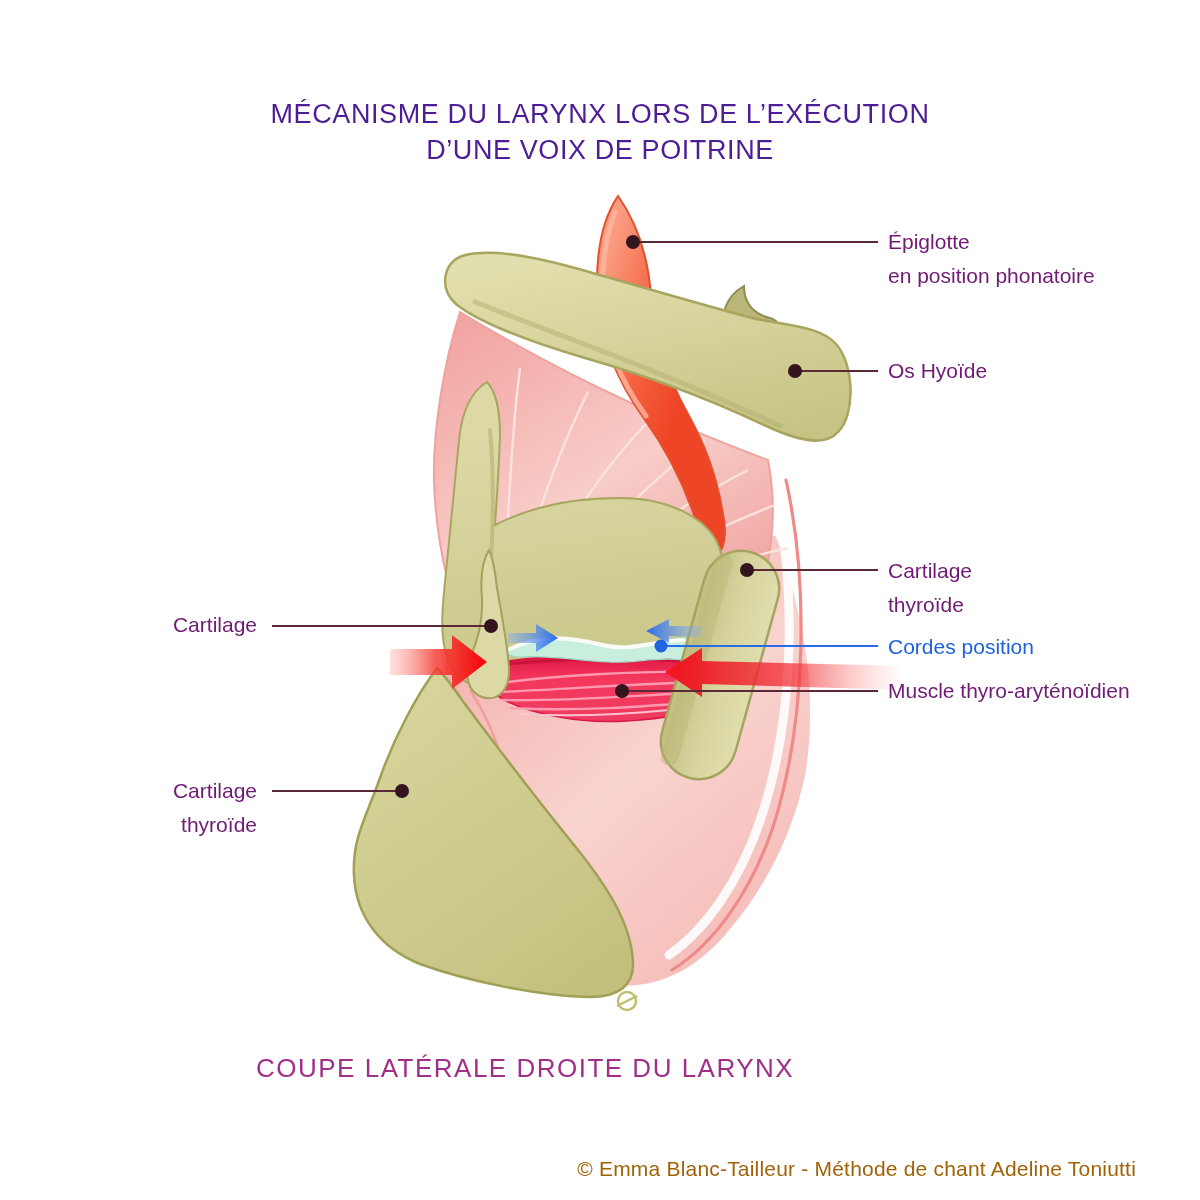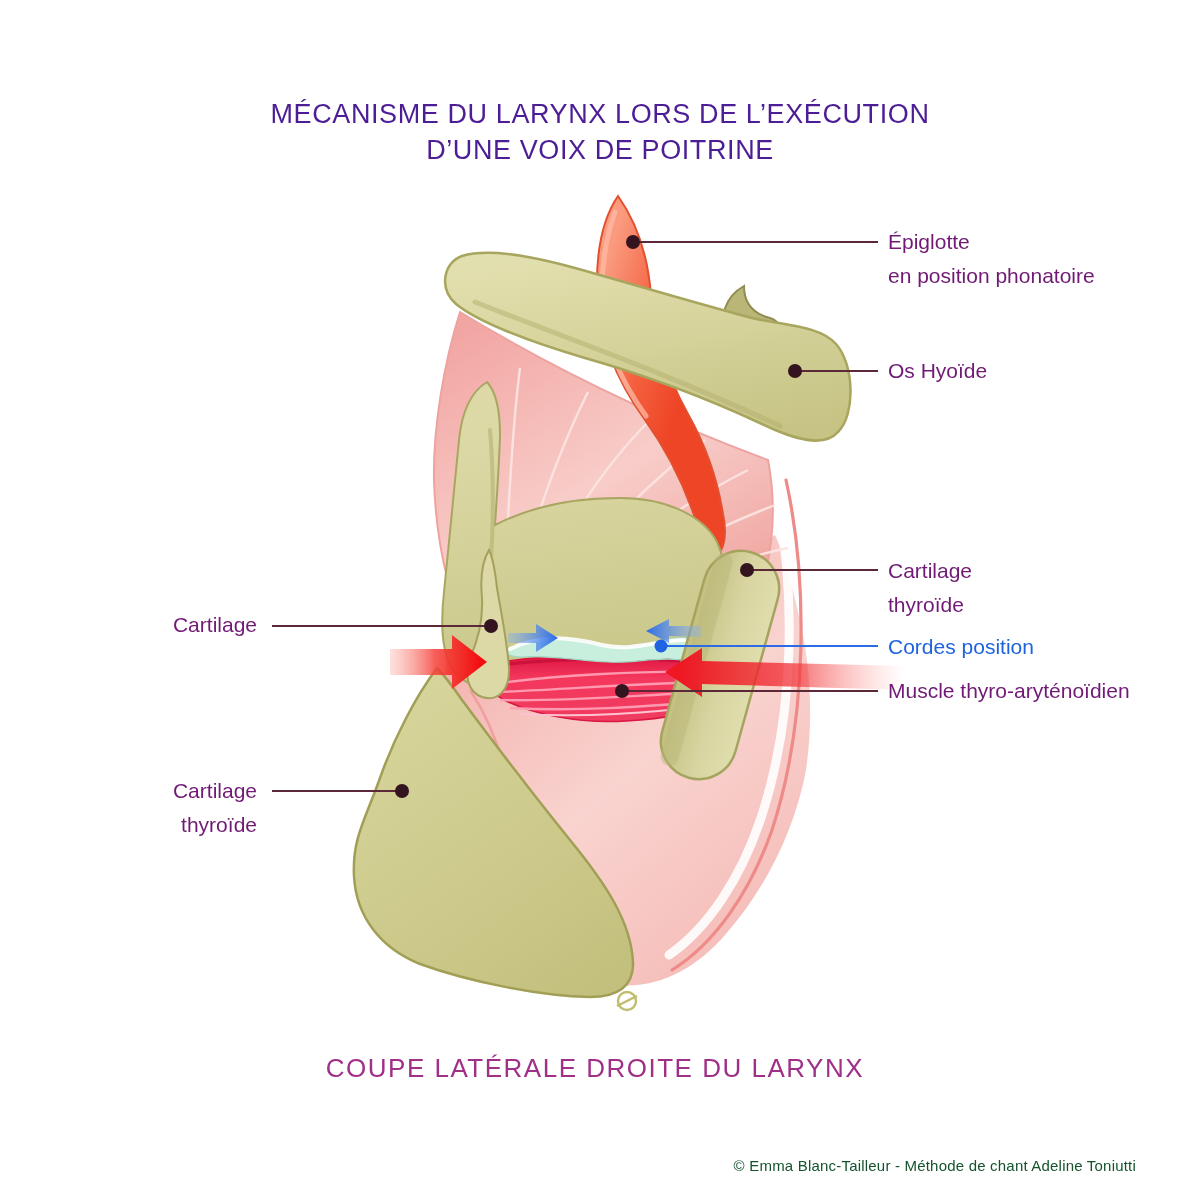--- a/index.html
+++ b/index.html
@@ -6,26 +6,26 @@
   .stage{
     position:relative;width:1200px;height:1200px;background:#ffffff;
     font-family:"Liberation Sans", sans-serif;overflow:hidden;
   }
   svg.art{position:absolute;left:0;top:0;width:1200px;height:1200px;}
   .title{
     position:absolute;top:96px;left:0;width:100%;text-align:center;
     color:#4c1d95;font-size:27px;line-height:36px;letter-spacing:0.6px;font-weight:400;
   }
   .caption{
-    position:absolute;top:1053px;left:264px;width:600px;text-align:right;
+    position:absolute;top:1053px;left:256px;width:600px;text-align:left;
     color:#a02f88;font-size:26px;letter-spacing:1.5px;font-weight:400;
   }
   .credit{
     position:absolute;top:1157px;right:64px;text-align:right;
-    color:#14532d;font-size:15px;letter-spacing:0.2px;
+    color:#a16207;font-size:21px;letter-spacing:0.2px;
   }
   .lbl{
     position:absolute;color:#701a75;font-size:21px;line-height:26px;font-weight:400;
   }
   .lbl .l2{display:block;margin-top:8px;}
   .lbl-blue{color:#1d62df;}
   .lbl-right{text-align:right;}
 </style>
 </head>
 <body>

